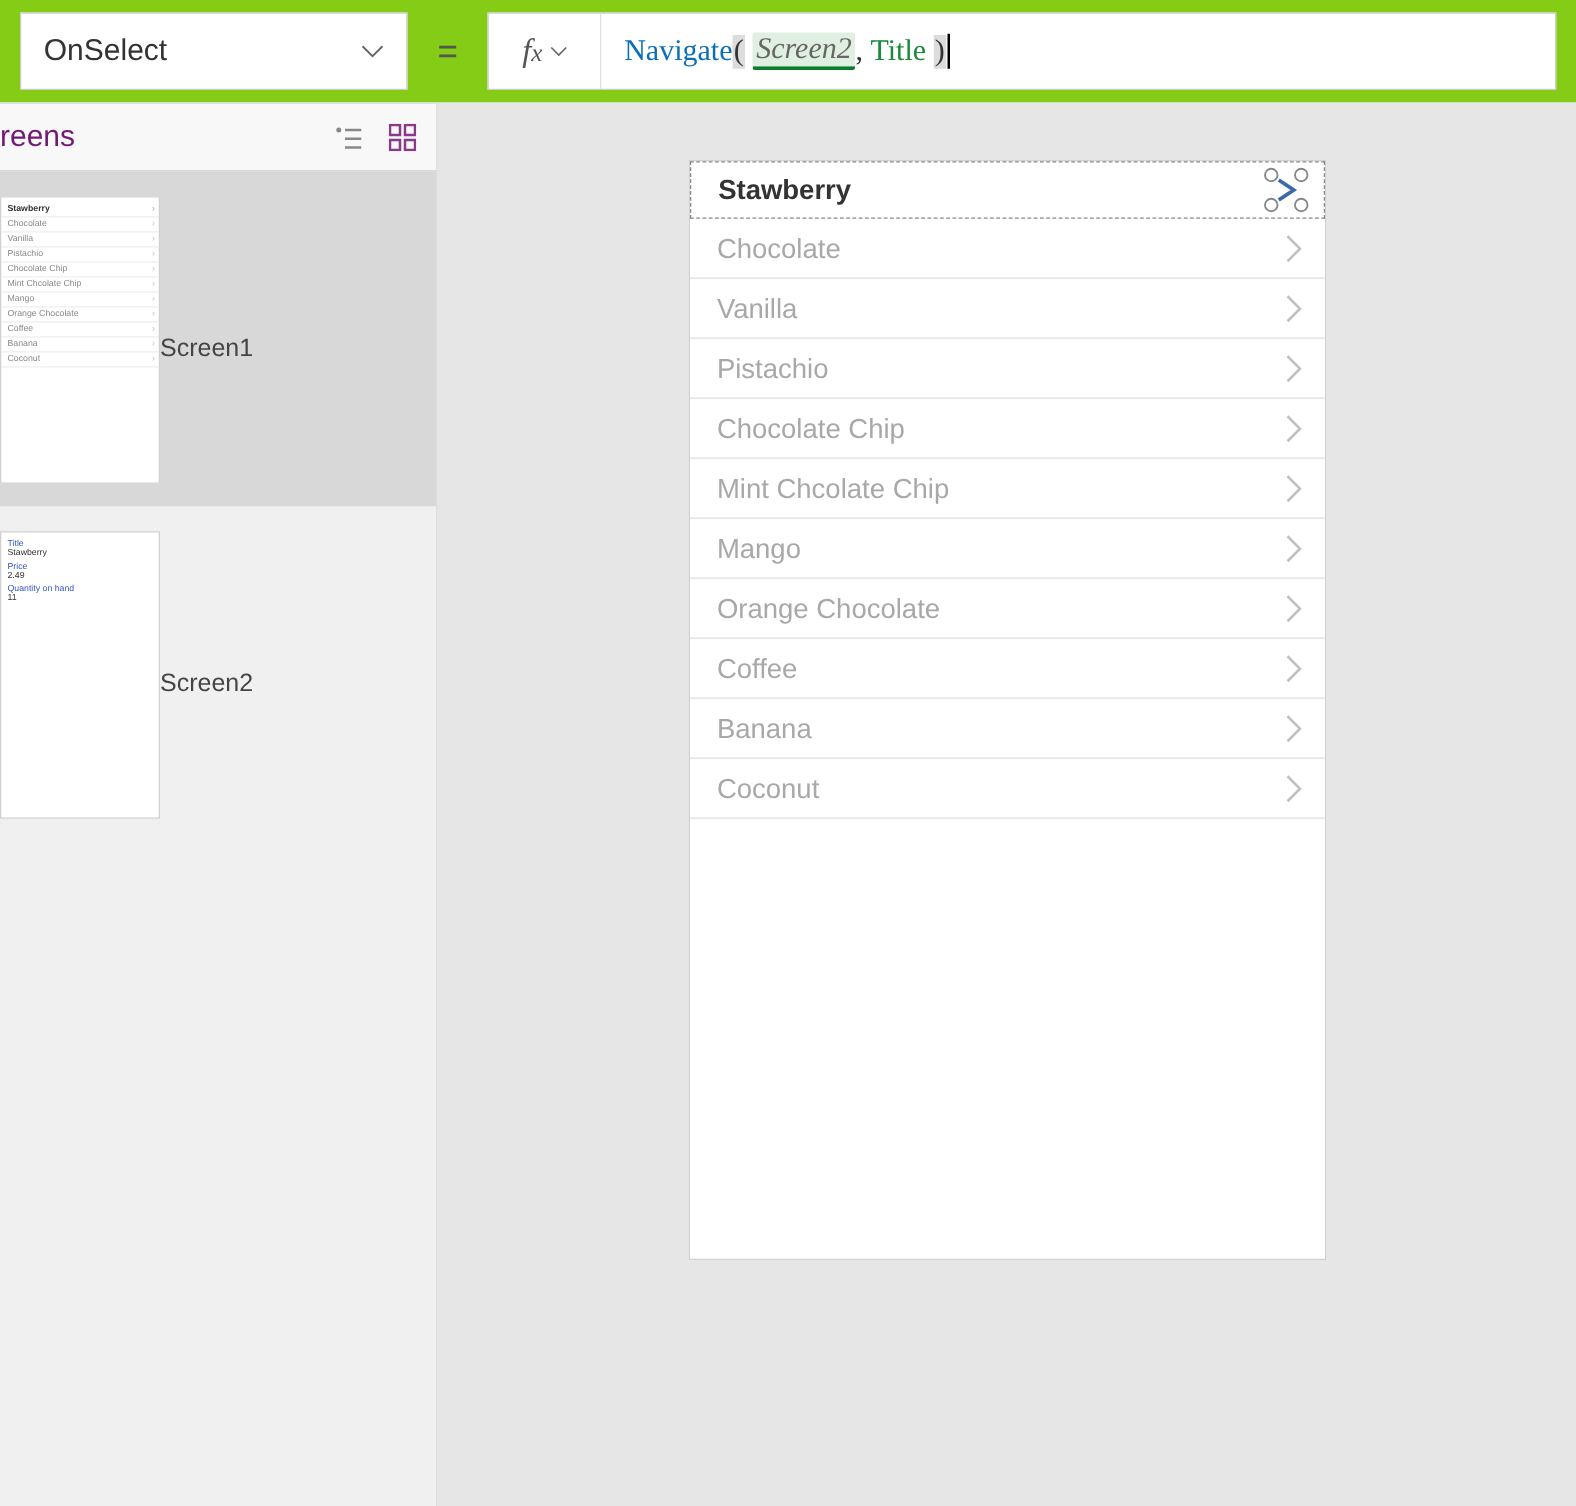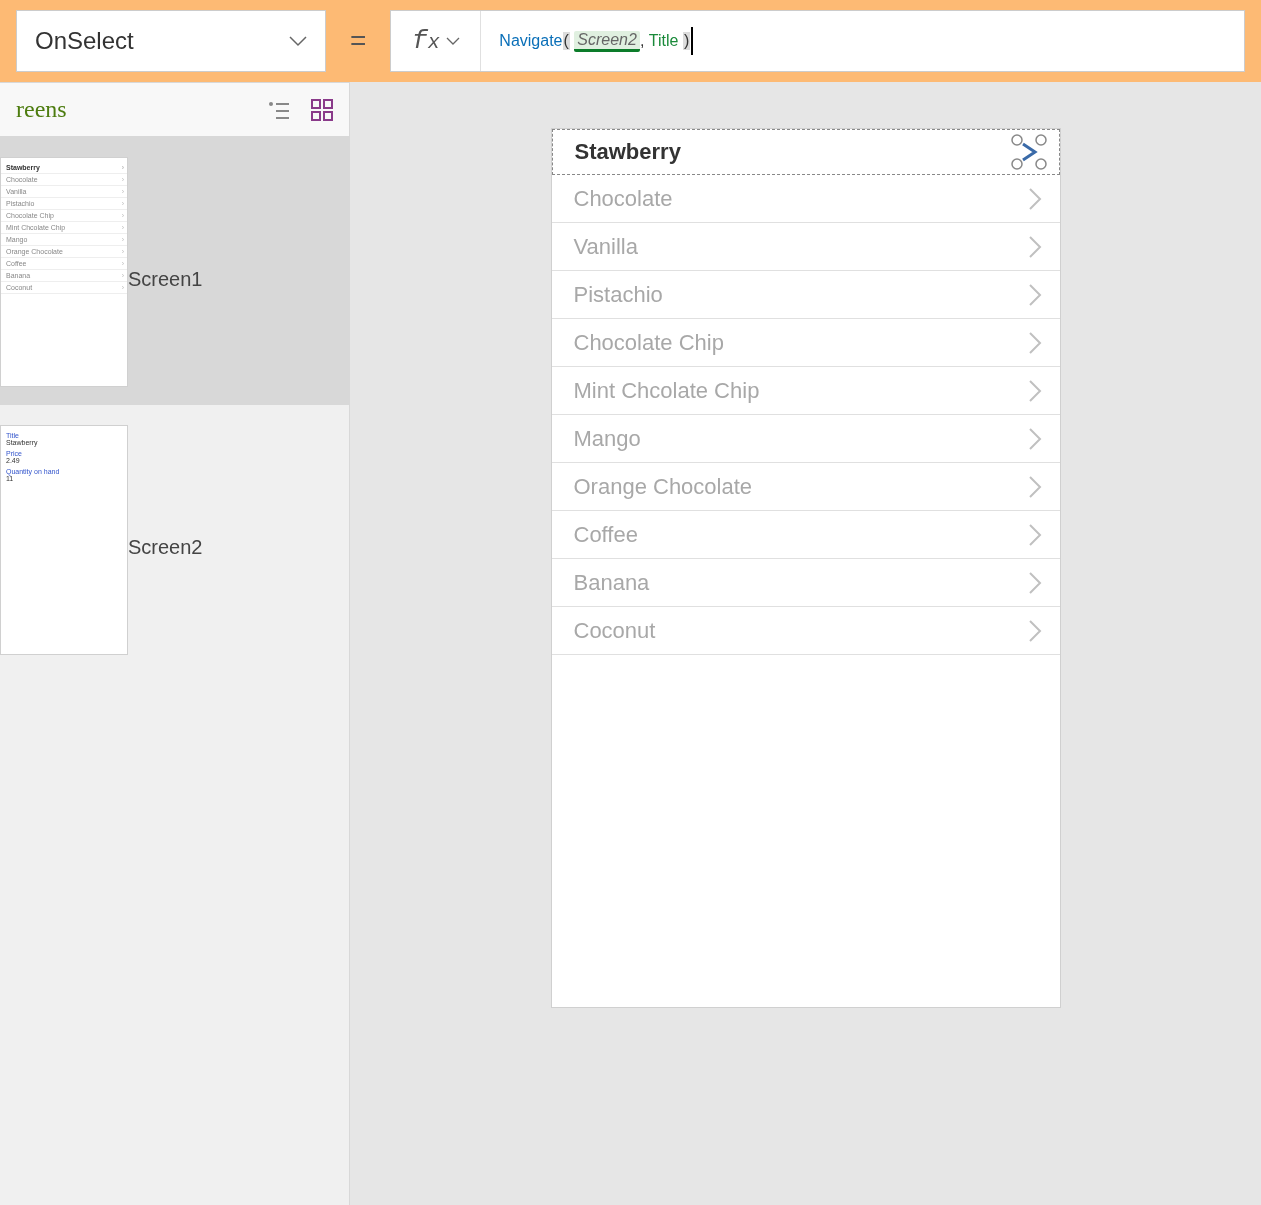--- a/index.html
+++ b/index.html
@@ -7,21 +7,21 @@
     font-family: "Segoe UI", Arial, sans-serif;
     background: #f0f0f0;
     width: 1261px;
     height: 1205px;
     overflow: hidden;
   }
   .topbar {
     display: flex;
     align-items: center;
     padding: 8px 16px;
-    background: #fdba74;
+    background: #84cc16;
     gap: 20px;
     height: 82px;
   }
   .property-select {
     width: 310px;
     height: 62px;
     background: #fff;
     border: 1px solid #ccc;
     display: flex;
     align-items: center;
@@ -48,32 +48,32 @@
     width: 90px;
     height: 100%;
     display: flex;
     align-items: center;
     justify-content: center;
     gap: 6px;
     border-right: 1px solid #e0e0e0;
     cursor: pointer;
   }
   .fx-label {
-    font-family: Liberation Mono, monospace;
+    font-family: Liberation Serif, serif;
     font-style: italic;
     font-size: 26px;
     color: #555;
   }
   .formula-text {
     padding-left: 18px;
-    font-size: 16px;
+    font-size: 24px;
     display: flex;
     align-items: center;
     gap: 0;
-    font-family: Liberation Sans, sans-serif;
+    font-family: Liberation Serif, serif;
   }
   .tok-func { color: #0a6fb8; }
   .tok-paren { color: #333; background: #dcdcdc; padding: 0 1px; }
   .tok-arg {
     color: #666;
     font-style: italic;
     background: #e0f0e0;
     padding: 0 3px;
     position: relative;
     border-bottom: 3px solid #0c7c2a;
@@ -100,23 +100,22 @@
     display: flex;
     align-items: center;
     justify-content: space-between;
     height: 54px;
     padding: 0 16px 0 0;
     border-bottom: 1px solid #d8d8d8;
     background: #f8f8f8;
   }
   .sidebar-title {
     font-size: 24px;
-    color: #4d7c0f;
-    padding-left: 16px;
-    font-family: Liberation Serif, serif;
+    color: #701a75;
+    padding-left: 0px;
   }
   .sidebar-icons {
     display: flex; gap: 20px; align-items: center;
   }
   .thumb-area {
     padding: 0;
   }
   .thumb-wrap {
     padding: 20px 0 18px 0;
     display: flex;

